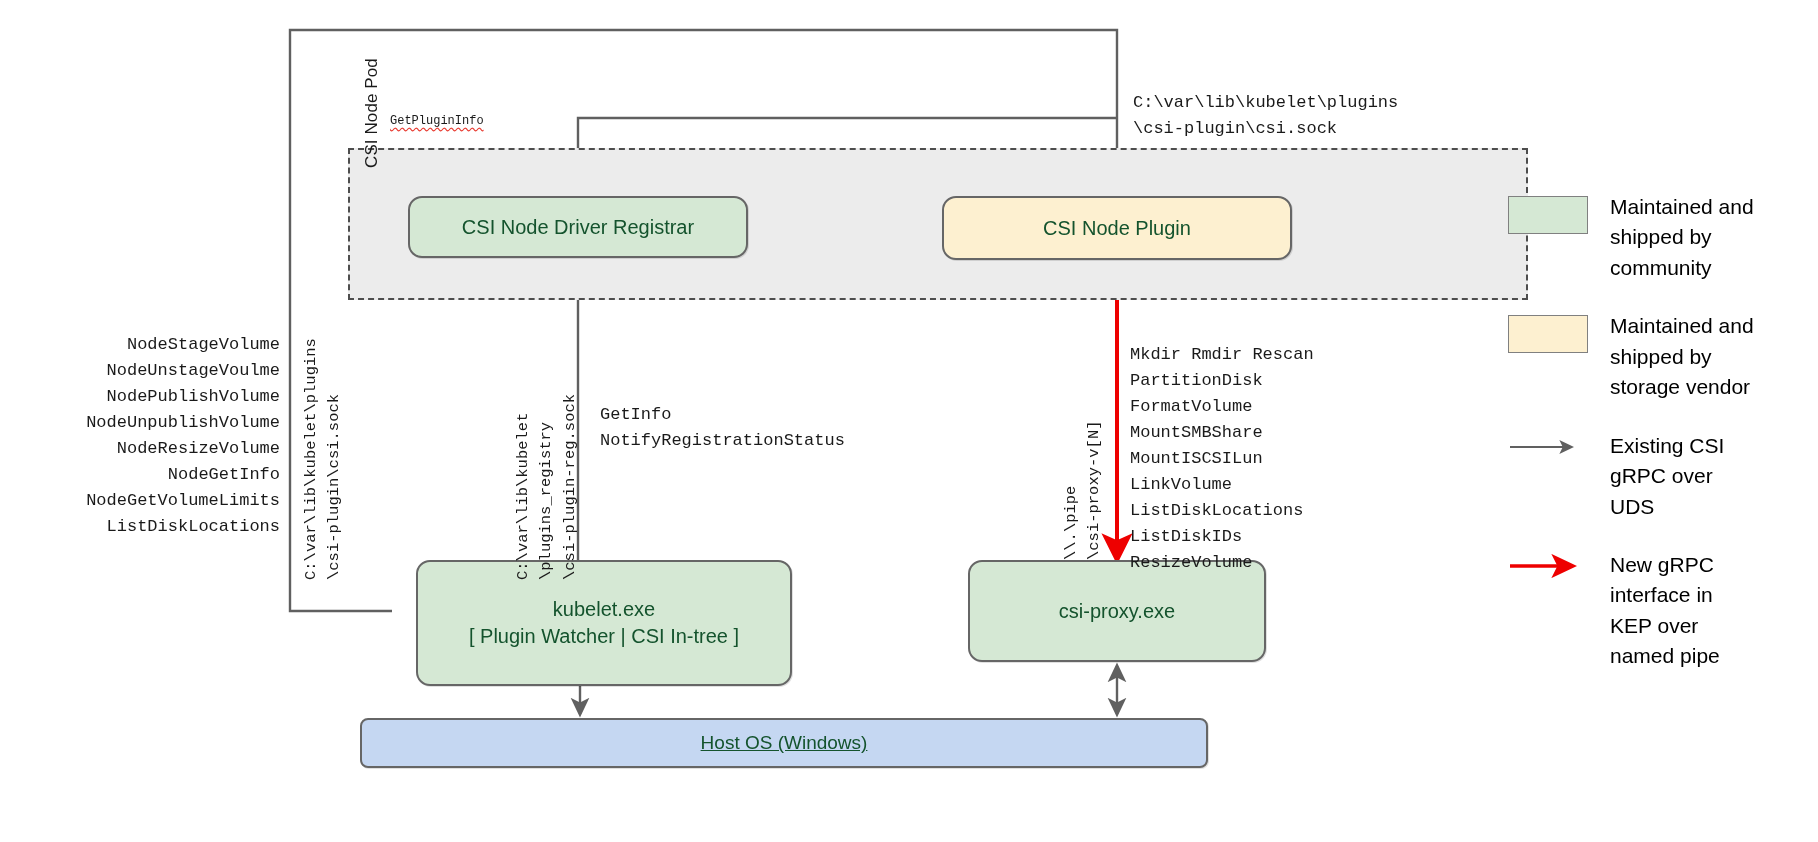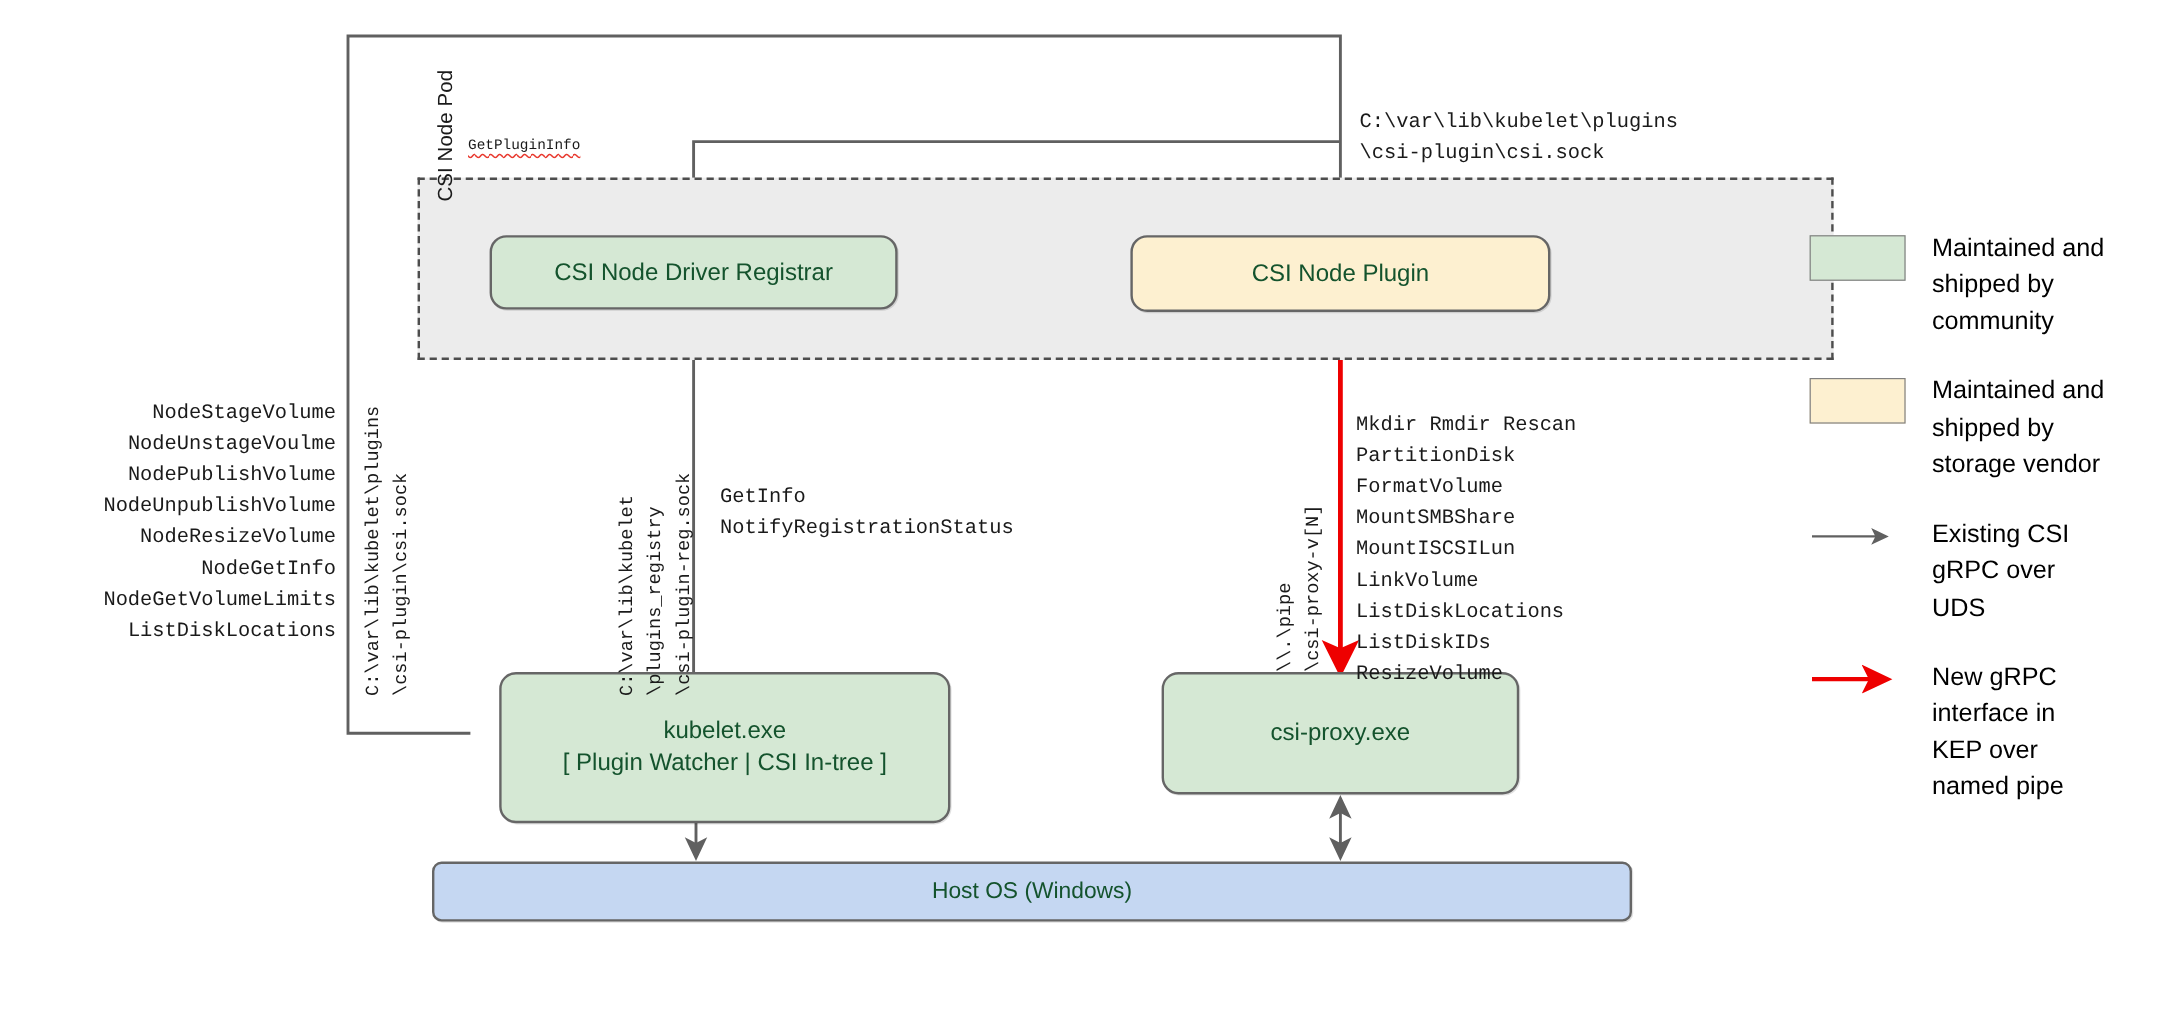--- a/index.html
+++ b/index.html
@@ -59,22 +59,22 @@
     box-shadow: 1px 1px 0 rgba(0,0,0,0.12);
   }
   .node.green  { background: #d5e8d4; }
   .node.yellow { background: #fdf0d0; }
   .node.blue   { background: #c5d7f2; border-radius: 8px; }
 
   #node-registrar { left: 408px;  top: 196px; width: 340px; height: 62px; }
   #node-plugin    { left: 942px;  top: 196px; width: 350px; height: 64px; }
   #node-kubelet   { left: 416px;  top: 560px; width: 376px; height: 126px; }
   #node-csiproxy  { left: 968px;  top: 560px; width: 298px; height: 102px; }
-  #node-hostos    { left: 360px;  top: 718px; width: 1000px; height: 50px;
-                    font-size: 19px; }
+  #node-hostos    { left: 360px;  top: 718px; width: 848px; height: 50px;
+                    font-size: 19px; text-decoration: underline; }
 
   
   .mono {
     position: absolute;
     font-family: "Liberation Mono", "DejaVu Sans Mono", monospace;
     font-size: 17px;
     line-height: 1.53;
     color: #1a1a1a;
     white-space: pre;
   }

